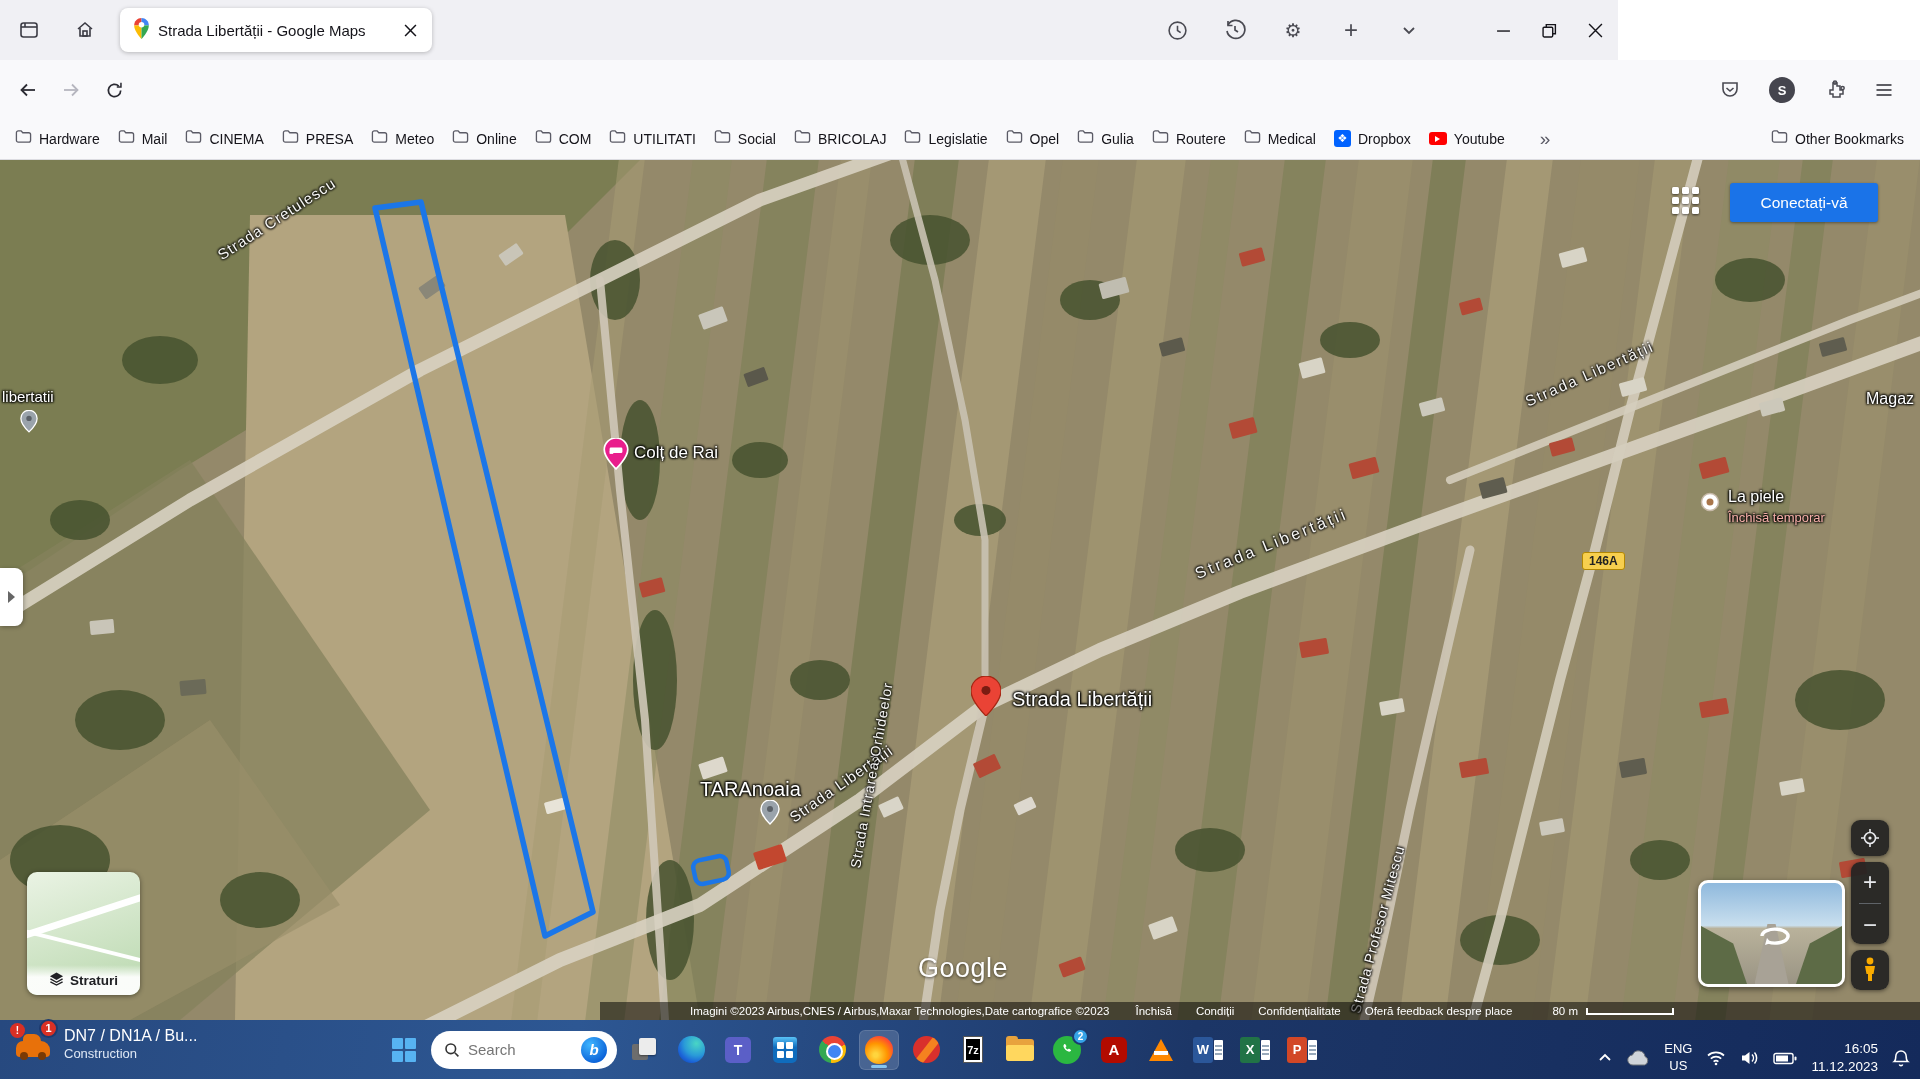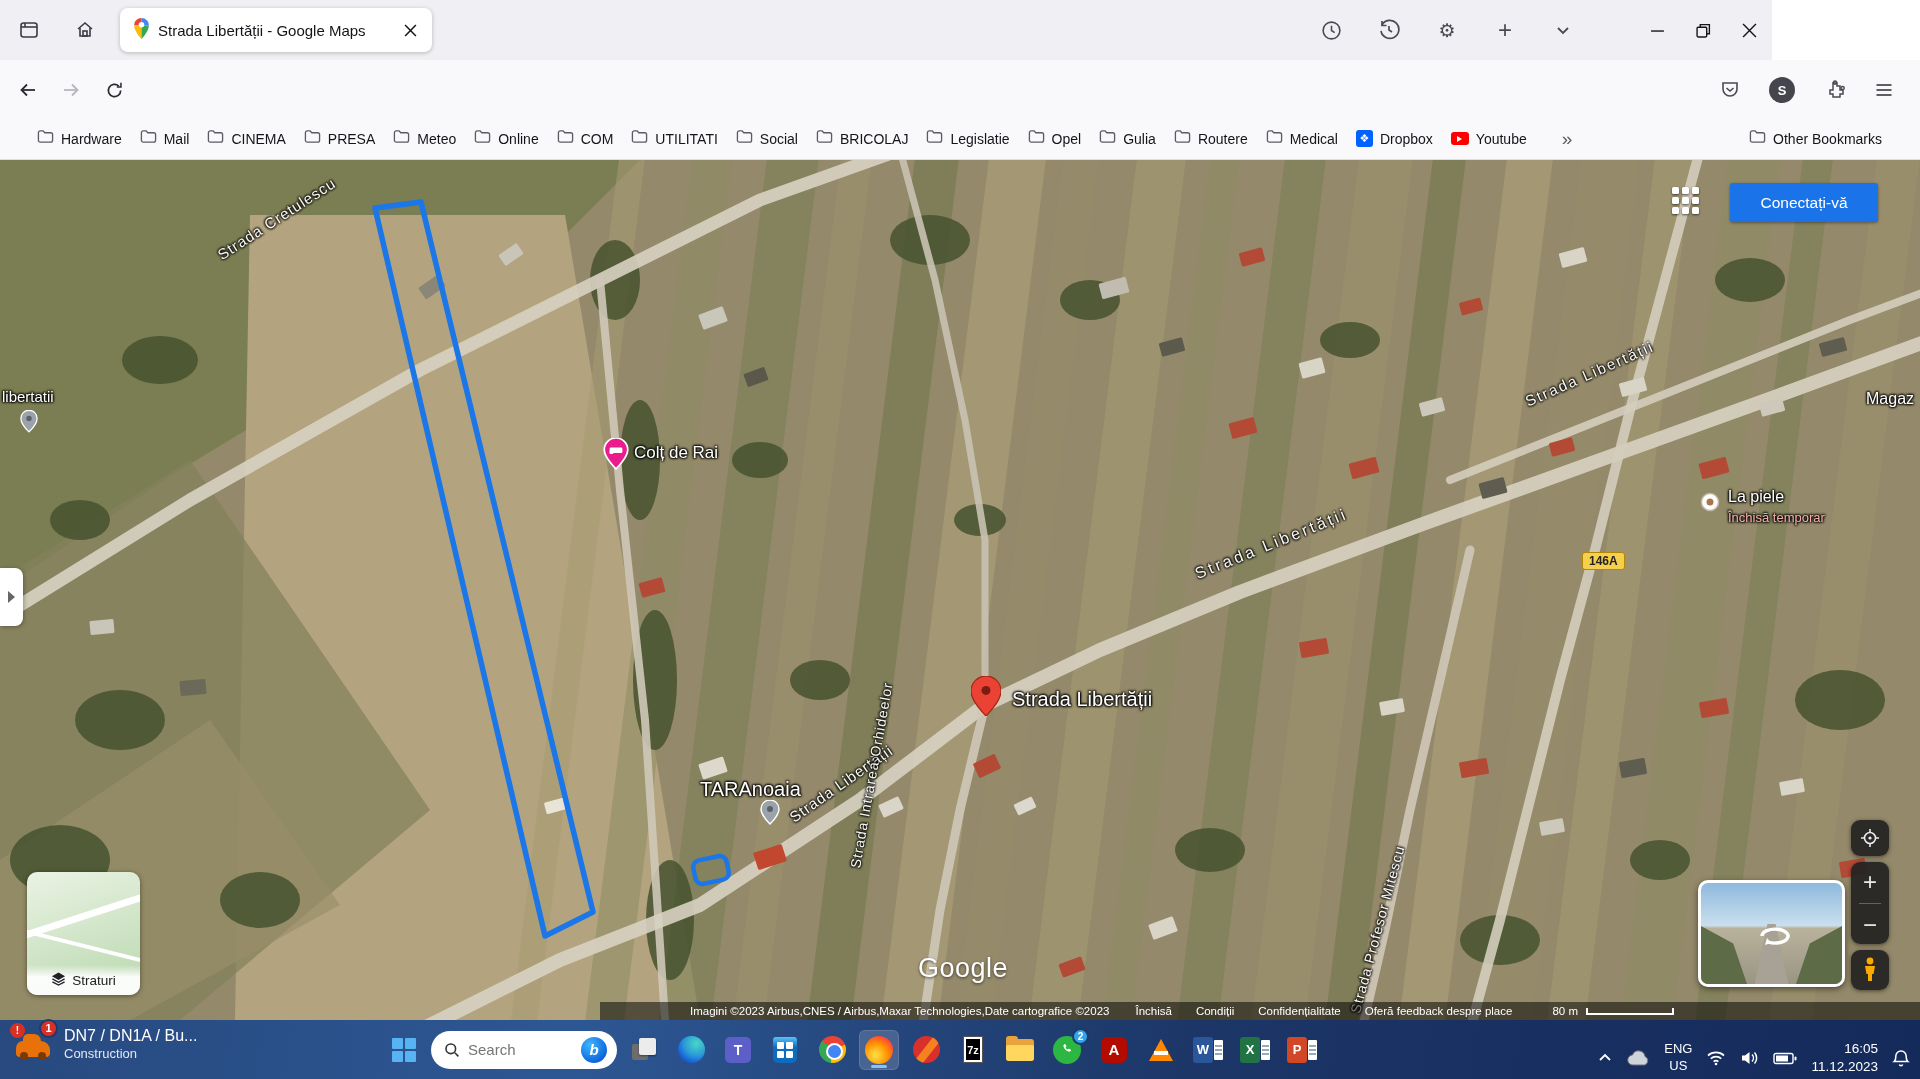--- a/index.html
+++ b/index.html
@@ -1,20 +1,20 @@
 <!DOCTYPE html>
 <html><head>
 <meta charset="utf-8">
 <style>
   *{margin:0;padding:0;box-sizing:border-box}
   html,body{width:1920px;height:1079px;overflow:hidden;font-family:"Liberation Sans",sans-serif;background:#fff}
   #screen{position:relative;width:1920px;height:1079px}
 
   
-  .tabbar{position:absolute;left:0;top:0;width:1772px;height:60px;background:#f0f0f4;display:flex;align-items:center}
+  .tabbar{position:absolute;left:0;top:0;width:1618px;height:60px;background:#f0f0f4;display:flex;align-items:center}
   .tb-icon{width:30px;height:30px;display:flex;align-items:center;justify-content:center;border-radius:6px;color:#3b3b44}
   .tb-icon svg{display:block}
   .fxview{position:absolute;left:14px;top:15px}
   .homeic{position:absolute;left:70px;top:15px}
   .tab{position:absolute;left:120px;top:8px;width:312px;height:44px;background:#fff;border-radius:8px;box-shadow:0 1px 4px rgba(12,12,13,.25);display:flex;align-items:center;padding:0 10px 0 14px;gap:9px}
   .tab-title{font-size:15px;color:#15141a;white-space:nowrap;overflow:hidden;flex:1}
   .tab-close{width:24px;height:24px;display:flex;align-items:center;justify-content:center;border-radius:4px;color:#15141a}
   .tabbar-right{position:absolute;right:0;top:0;height:60px;display:flex;align-items:center}
   .winctl{width:46px;height:40px;display:flex;align-items:center;justify-content:center;color:#15141a}
   .gear-glyph{font-size:19px;color:#4a4a52;line-height:1}
@@ -22,21 +22,21 @@
 
   .navbar{position:absolute;left:0;top:60px;width:1920px;height:58px;background:#f9f9fb;display:flex;align-items:center}
   .nav-ic{position:absolute;top:14px;width:32px;height:32px;display:flex;align-items:center;justify-content:center;border-radius:6px;color:#3b3b44}
   .urlbar{position:absolute;left:215px;top:68px;width:1010px;height:40px;background:#f0f0f4;border-radius:8px;display:flex;align-items:center;padding:0 10px;gap:8px}
   .url-text{flex:1;font-size:15.5px;color:#5b5b66;white-space:nowrap;overflow:hidden}
   .url-text b{color:#15141a;font-weight:700}
   .searchbar{position:absolute;left:1244px;top:68px;width:454px;height:40px;background:#f0f0f4;border-radius:8px;display:flex;align-items:center;padding:0 12px;gap:10px}
   .searchbar input{border:none;background:transparent;outline:none;font-size:15px;color:#5b5b66;width:340px;font-family:"Liberation Sans",sans-serif}
   .avatar{width:26px;height:26px;border-radius:50%;background:#45454e;color:#fff;font-size:13px;font-weight:700;display:flex;align-items:center;justify-content:center}
 
-  .bookmarksbar{position:absolute;left:0;top:118px;width:1920px;height:42px;background:#f9f9fb;border-bottom:1px solid #dcdce1;display:flex;align-items:center;padding:0 28px}
+  .bookmarksbar{position:absolute;left:0;top:118px;width:1920px;height:42px;background:#f9f9fb;border-bottom:1px solid #dcdce1;display:flex;align-items:center;padding:0 6px}
   .bm{display:flex;align-items:center;gap:7px;padding:5px 9px;border-radius:5px}
   .bm-label{font-size:14px;color:#15141a;white-space:nowrap}
   .bm-chev{font-size:19px;color:#5b5b66;padding:0 8px;margin-left:18px}
   .bm-other{margin-left:auto;display:flex;align-items:center;gap:7px;padding:5px 10px}
   .ic-dropbox{width:17px;height:17px;background:#0062ff;border-radius:3px;color:#fff;font-size:11px;display:flex;align-items:center;justify-content:center}
   .ic-youtube{width:18px;height:13px;background:#f00;border-radius:3px;display:flex;align-items:center;justify-content:center}
   .ic-youtube i{display:block;width:0;height:0;border-left:5px solid #fff;border-top:3.5px solid transparent;border-bottom:3.5px solid transparent}
 
   
   .map{position:absolute;left:0;top:160px;width:1920px;height:860px;overflow:hidden;background:#94896a}
@@ -46,21 +46,21 @@
   .street{font-weight:400;color:#fdfdfd;opacity:.95}
   .badge146{position:absolute;left:1582px;top:392px;background:#f7cf4e;border:1px solid #b28704;border-radius:3px;color:#222;font-size:12px;font-weight:700;padding:1px 6px}
   .signin{position:absolute;left:1730px;top:23px;width:148px;height:39px;background:#1a73e8;color:#fff;font-size:15.5px;font-weight:500;border:none;border-radius:3px;display:flex;align-items:center;justify-content:center;box-shadow:0 1px 3px rgba(0,0,0,.4)}
   .appgrid{position:absolute;left:1672px;top:27px;width:30px;height:30px;display:grid;grid-template-columns:repeat(3,7px);grid-template-rows:repeat(3,7px);gap:3px;filter:drop-shadow(0 1px 1px rgba(0,0,0,.6))}
   .appgrid i{background:#fff;border-radius:1.5px}
   .sidechev{position:absolute;left:0;top:408px;width:23px;height:58px;background:#fff;border-radius:0 8px 8px 0;box-shadow:1px 1px 4px rgba(0,0,0,.3);display:flex;align-items:center;justify-content:center}
   .sidechev i{width:0;height:0;border-left:7px solid #666;border-top:6px solid transparent;border-bottom:6px solid transparent}
   .layersbox{position:absolute;left:27px;top:712px;width:113px;height:123px;border-radius:10px;background:linear-gradient(160deg,#eaf3e4,#cfe4c6 55%,#b9d8ae);box-shadow:0 1px 5px rgba(0,0,0,.45);overflow:hidden}
   .layersbox .lb-road{position:absolute;left:-10px;top:38px;width:150px;height:7px;background:#fff;transform:rotate(-18deg)}
   .layersbox .lb-road2{position:absolute;left:-10px;top:74px;width:150px;height:4px;background:#fff;transform:rotate(14deg)}
-  .layers-label{position:absolute;left:0;bottom:0;width:100%;height:30px;background:linear-gradient(transparent,rgba(255,255,255,.92) 40%);display:flex;align-items:center;justify-content:center;gap:6px;font-size:13.5px;color:#202124;font-weight:400}
+  .layers-label{position:absolute;left:0;bottom:0;width:100%;height:30px;background:linear-gradient(transparent,rgba(255,255,255,.92) 40%);display:flex;align-items:center;justify-content:center;gap:6px;font-size:13.5px;color:#202124;font-weight:700}
   .gbtn{position:absolute;background:rgba(34,34,34,.92);border-radius:9px;display:flex;align-items:center;justify-content:center;box-shadow:0 1px 4px rgba(0,0,0,.5)}
   .zoompanel{position:absolute;left:1851px;top:702px;width:38px;height:82px;background:rgba(34,34,34,.92);border-radius:9px;display:flex;flex-direction:column;align-items:center;justify-content:space-between;padding:4px 0;box-shadow:0 1px 4px rgba(0,0,0,.5)}
   .zoombtn{color:#e8eaed;font-size:24px;font-weight:400;width:100%;text-align:center;line-height:1.3;background:none;border:none}
   .zoomdiv{width:22px;height:1px;background:#5f6368}
   .svthumb{position:absolute;left:1698px;top:720px;width:147px;height:107px;border-radius:10px;border:3px solid #fff;box-shadow:0 2px 6px rgba(0,0,0,.5);overflow:hidden;background:
     linear-gradient(#8fb9dd 0%,#c9dfee 42%,#b9b29b 45%,#9a9484 100%)}
   .svthumb .road{position:absolute;left:50%;bottom:0;width:34px;height:60px;background:#a8a296;transform:translateX(-50%);clip-path:polygon(38% 0,62% 0,100% 100%,0 100%)}
   .svthumb .grn1,.svthumb .grn2{position:absolute;bottom:0;width:46px;height:58px;background:#5d6b46}
   .svthumb .grn1{left:0;clip-path:polygon(0 0,70% 30%,100% 100%,0 100%)}
   .svthumb .grn2{right:0;clip-path:polygon(100% 0,30% 30%,0 100%,100% 100%)}

